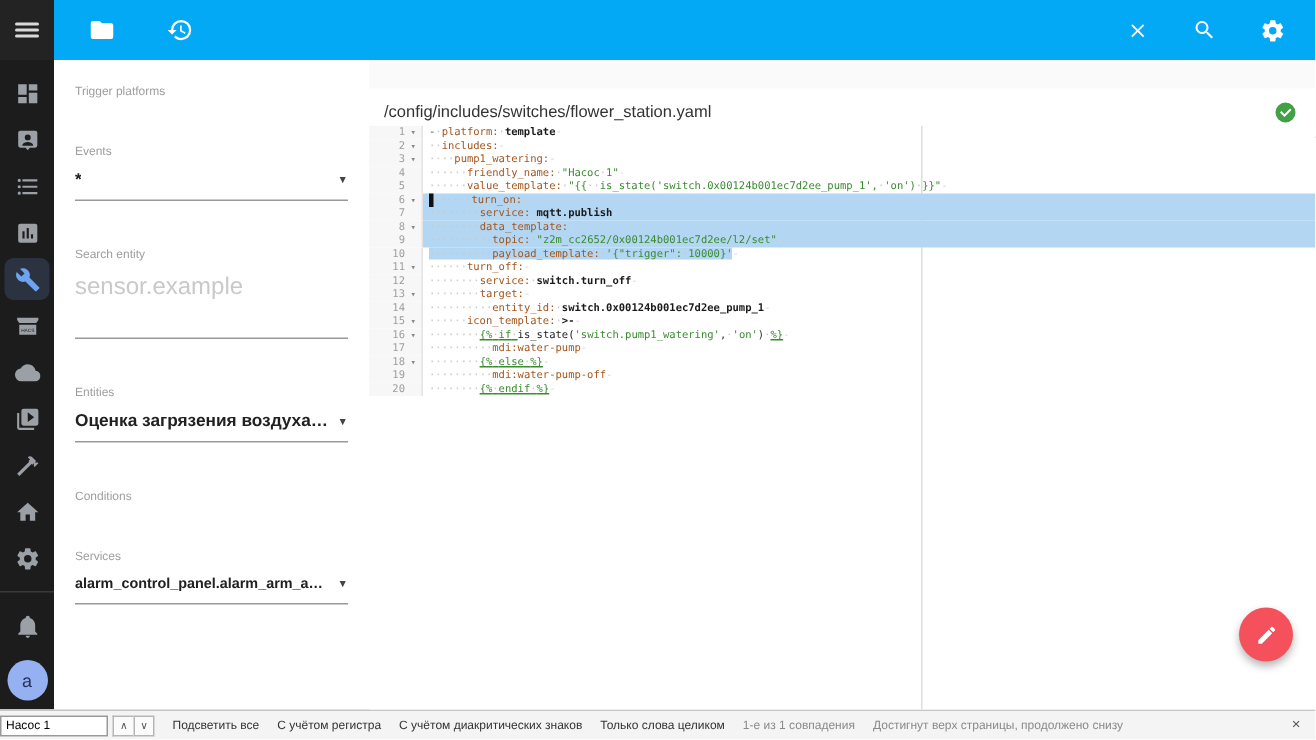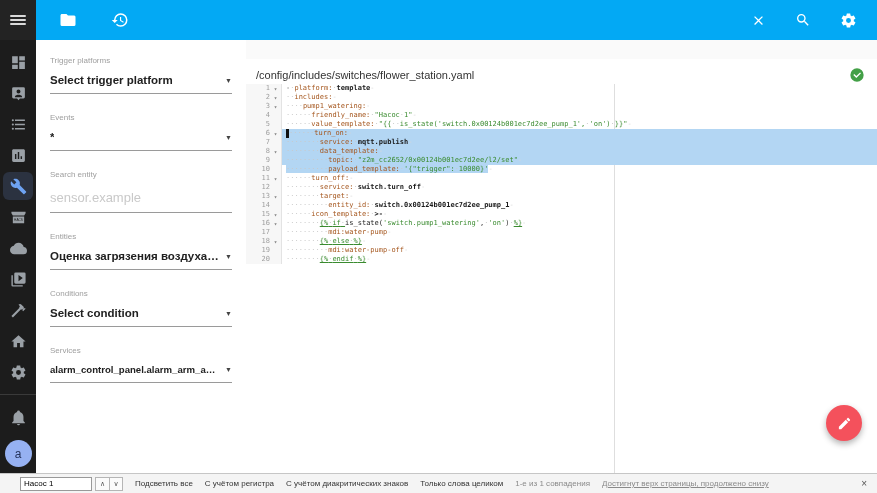--- a/index.html
+++ b/index.html
@@ -27,30 +27,30 @@
   .sb-item svg { fill:#9aa0a6; }
   .sb-item.active { background:#2b3240; }
   .sb-item.active svg { fill:#6ea3f2; }
   .sb-bottom { margin-top:auto; width:100%; display:flex; flex-direction:column; align-items:center; padding-bottom:6px; }
   .sb-divider { width:36px; height:1px; background:#3a3a3a; margin:4px 0 7px; }
   .avatar { width:27px; height:27px; border-radius:50%; background:#96b1f2; color:#25335c;
             font-size:12px; display:flex; align-items:center; justify-content:center; cursor:pointer; margin-top:5px; }
 
   
   .panel { width:210px; flex:0 0 210px; background:#fff; padding:16px 14px 0 14px; overflow:hidden; }
-  .field { margin-bottom:19px; }
+  .field { margin-bottom:31px; }
   .field-label { font-size:8px; color:#9e9e9e; margin-bottom:9px; }
   .field-value { display:flex; align-items:center; justify-content:space-between;
                  border-bottom:1px solid #9a9a9a; padding-bottom:7px;
                  font-size:11.5px; font-weight:bold; color:#212121; cursor:pointer; white-space:nowrap; }
   .field-value.small { font-size:9.6px; }
   .val-text { overflow:hidden; text-overflow:ellipsis; }
   .dd-arrow { font-size:7px; color:#444; margin-left:4px; }
-  .field-input { width:100%; border:0; border-bottom:1px solid #9a9a9a; padding:0 0 7px 0;
-                 font-size:13px; color:#212121; outline:none; background:transparent;
+  .field-input { width:100%; border:0; border-bottom:1px solid #9a9a9a; padding:0 0 24px 0;
+                 font-size:16px; color:#212121; outline:none; background:transparent;
                  font-family:"Liberation Sans", sans-serif; }
   .field-input::placeholder { color:#c9c9c9; font-weight:normal; }
 
   
   .editor { flex:1; display:flex; flex-direction:column; min-width:0; position:relative; }
   .ed-header { height:44px; flex:0 0 44px; background:#fafafa; border-bottom:1px solid #ececec; padding-top:19px; }
   .path-row { background:#fff; height:33px; display:flex; align-items:center; padding:0 12px 0 10px;
               border-bottom:1px solid #8a8a8a; }
   .path-text { font-size:11px; color:#333; flex:1; }
   .check-icon svg { fill:#43a047; display:block; }
@@ -77,29 +77,29 @@
   .eol { color:#d6d6d6; }
 
   
   .fab { position:absolute; right:15px; bottom:32px; width:36px; height:36px; border-radius:50%;
          background:#f4515c; display:flex; align-items:center; justify-content:center;
          box-shadow:0 3px 6px rgba(0,0,0,.3); cursor:pointer; z-index:5; }
   .fab svg { fill:#fff; }
 
   
   .findbar { height:20px; flex:0 0 20px; background:#f4f4f4; border-top:1px solid #c6c6c6;
-             display:flex; align-items:center; padding:0 8px 0 20px; font-size:8px; color:#333; }
+             display:flex; align-items:center; padding:0 8px 0 0; font-size:8px; color:#333; }
   .find-input { width:72px; height:14px; border:1px solid #999; background:#fff; font-size:8px;
                 padding:0 3px; outline:none; font-family:"Liberation Sans", sans-serif; }
   .fb-btn { width:14px; height:14px; border:1px solid #b5b5b5; background:#fbfbfb; display:flex;
             align-items:center; justify-content:center; font-size:7px; color:#555; cursor:pointer; }
   .fb-btn.prev { margin-left:3px; border-right:none; }
   .fb-toggle { margin-left:12px; cursor:pointer; white-space:nowrap; }
   .fb-matches { margin-left:12px; color:#8a8a8a; white-space:nowrap; }
-  .fb-status { margin-left:12px; color:#8a8a8a; white-space:nowrap; flex:1; overflow:hidden;text-decoration:underline; }
+  .fb-status { margin-left:12px; color:#8a8a8a; white-space:nowrap; flex:1; overflow:hidden; }
   .fb-close { font-size:10px; color:#555; cursor:pointer; padding:0 2px; }
 </style>
 </head>
 <body>
 
 <div class="app">
 
   <div class="topbar">
     <div class="tb-menu">
       <div class="hamburger">
@@ -208,47 +208,39 @@
         </div>
         <div class="avatar">
             <span>a</span>
           </div>
       </div>
     </div>
 
     <div class="panel" id="panel-fields">
         <div class="field">
             <div class="field-label">Trigger platforms</div>
-          <div class="field-value">
-         <span class="val-text">Select trigger platform</span>
-         <span class="dd-arrow">▼</span>
-          </div>
         </div>
         <div class="field">
             <div class="field-label">Events</div>
           <div class="field-value">
          <span class="val-text">*</span>
          <span class="dd-arrow">▼</span>
           </div>
         </div>
         <div class="field">
             <div class="field-label">Search entity</div><input class="field-input" placeholder="sensor.example" value="" style=""></div>
         <div class="field">
             <div class="field-label">Entities</div>
           <div class="field-value">
          <span class="val-text">Оценка загрязения воздуха -  (senso ...</span>
          <span class="dd-arrow">▼</span>
           </div>
         </div>
         <div class="field">
             <div class="field-label">Conditions</div>
-          <div class="field-value">
-         <span class="val-text">Select condition</span>
-         <span class="dd-arrow">▼</span>
-          </div>
         </div>
         <div class="field">
             <div class="field-label">Services</div>
           <div class="field-value small">
          <span class="val-text">alarm_control_panel.alarm_arm_away</span>
          <span class="dd-arrow">▼</span>
           </div>
         </div>
       </div>
 

